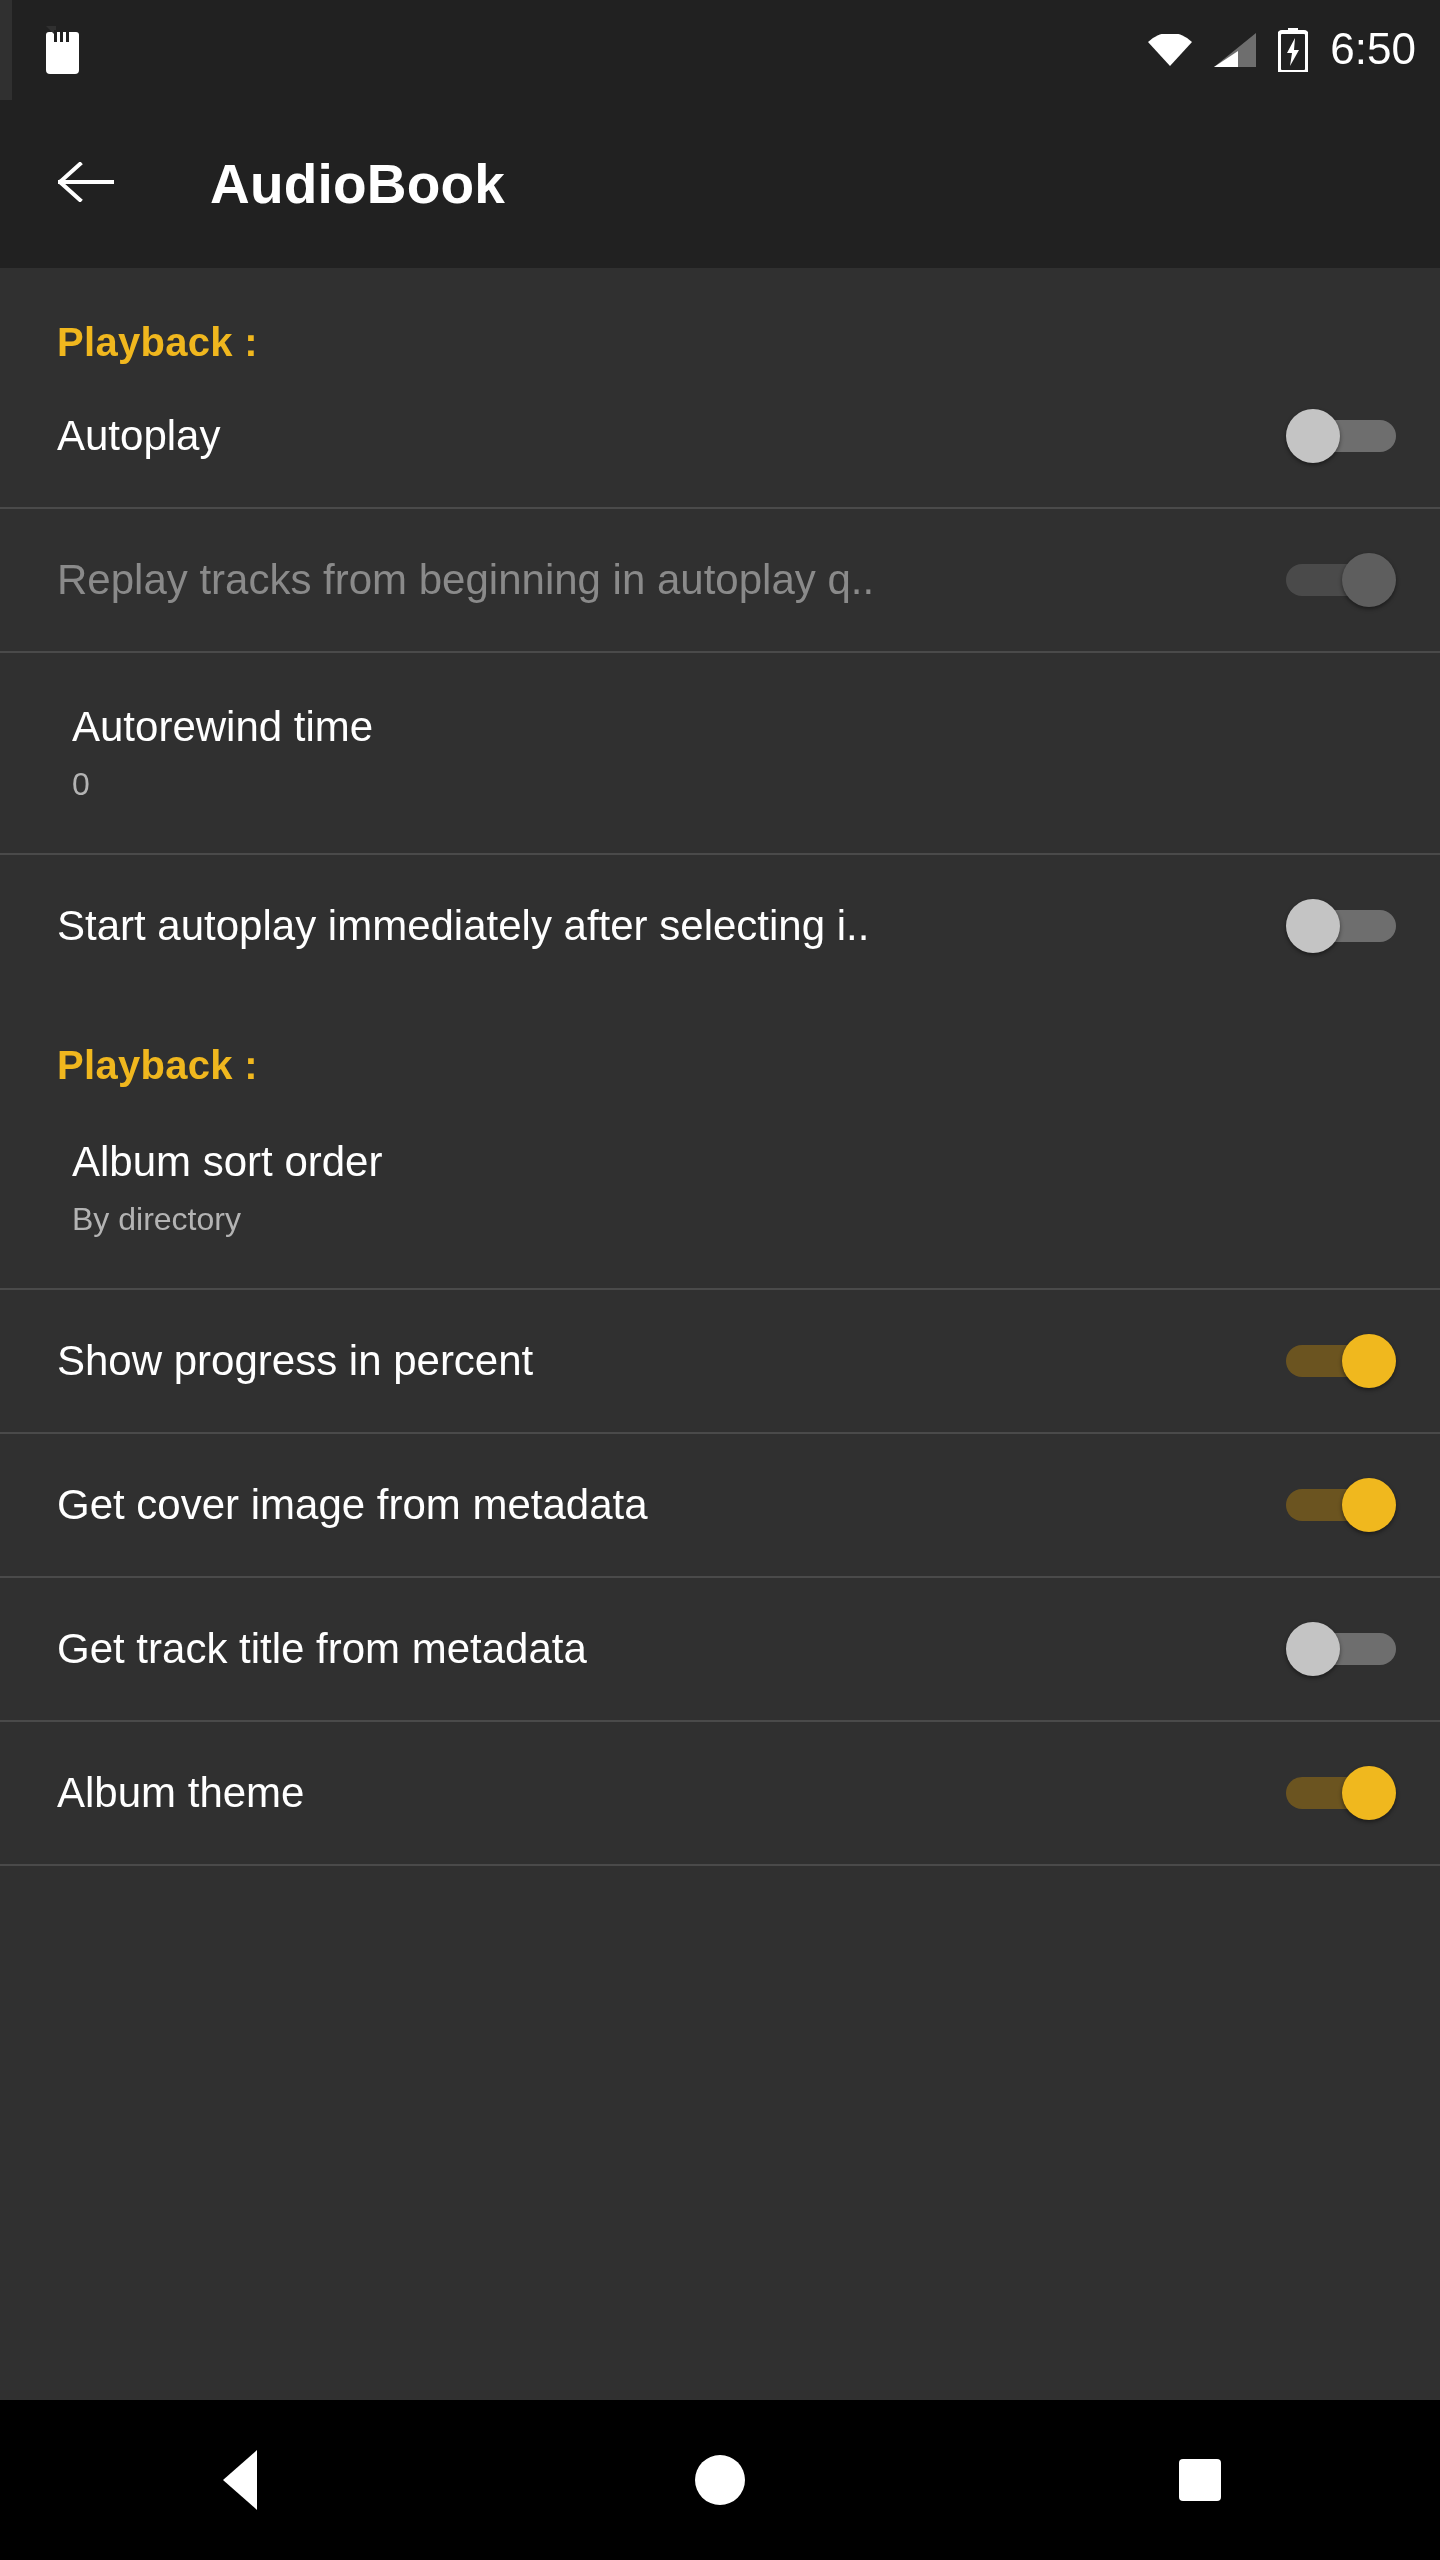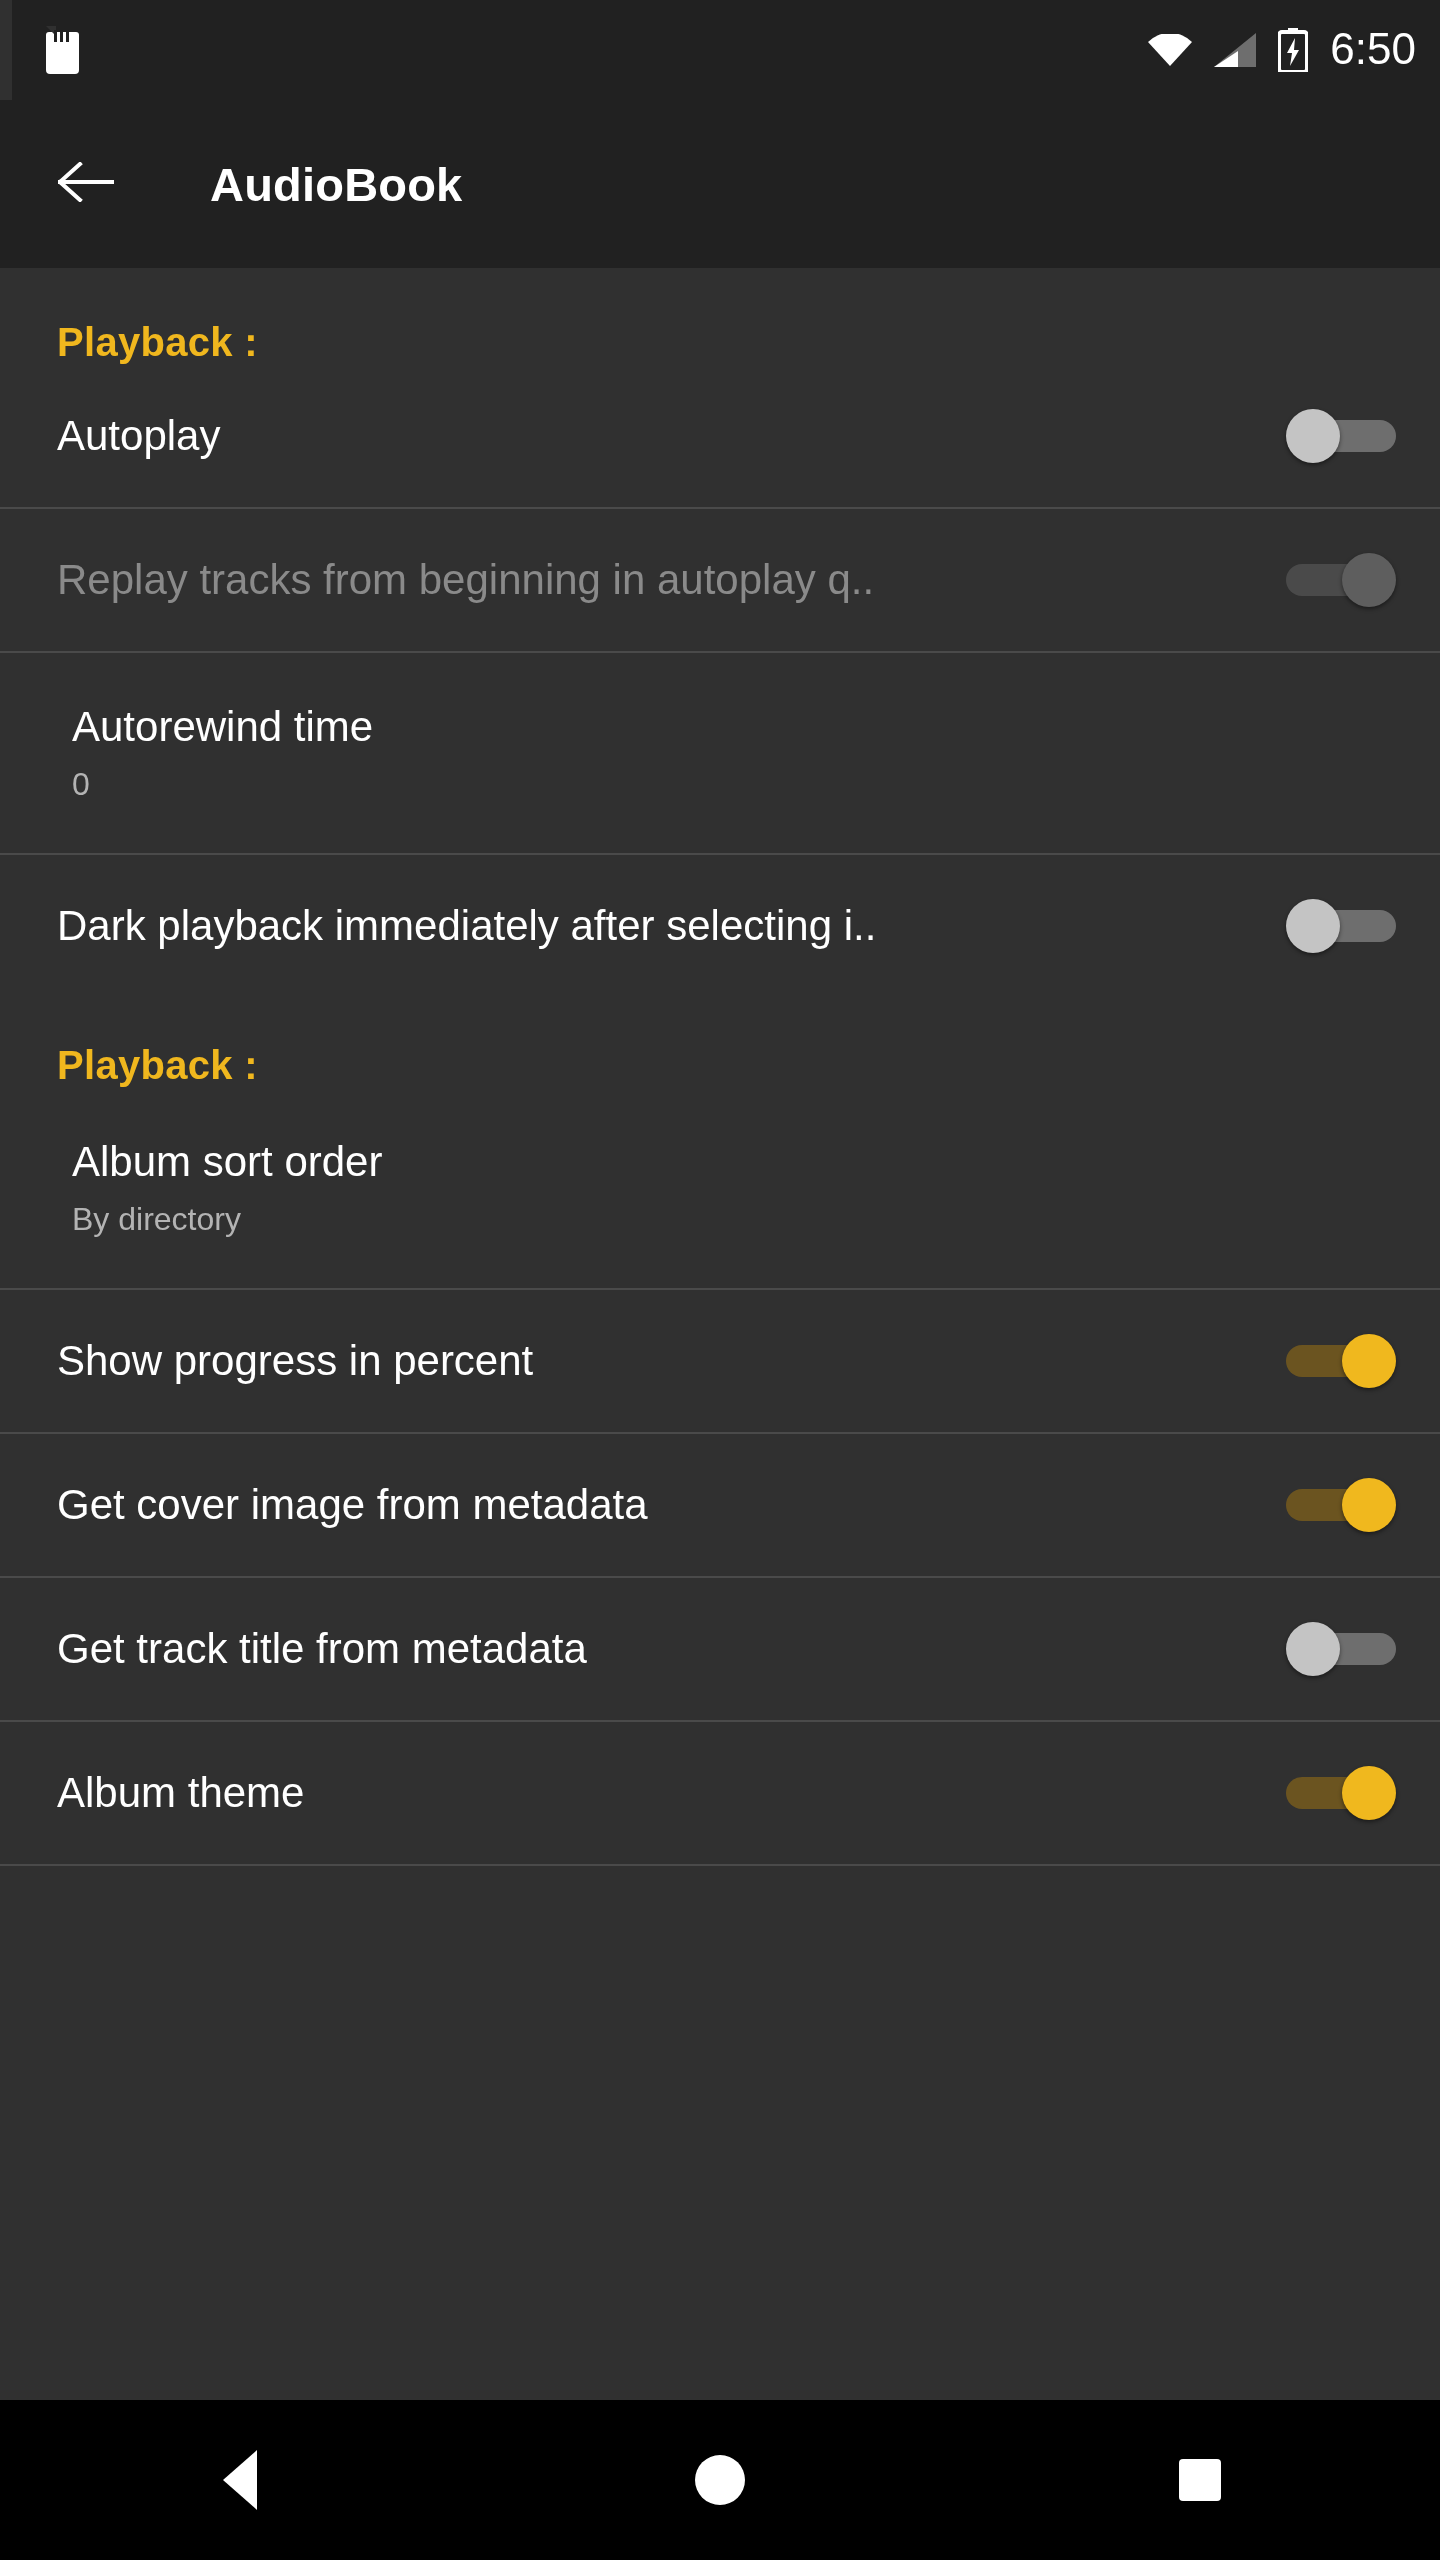--- a/index.html
+++ b/index.html
@@ -46,21 +46,21 @@
   
   .appbar{
     position:absolute; left:0; top:100px; width:1440px; height:168px;
     background:#212121; display:flex; align-items:center;
   }
   .backbtn{
     width:56px; height:56px; margin-left:58px;
     display:flex; align-items:center; justify-content:center;
   }
   .apptitle{
-    color:#ffffff; font-size:47px; font-weight:700;
+    color:#ffffff; font-size:55px; font-weight:700;
     margin-left:96px; letter-spacing:0.2px;
   }
 
   
   .content{
     position:absolute; left:0; top:268px; width:1440px; height:2132px;
     background:#303030; overflow:hidden;
   }
   .section-header{
     color:#F0B71E; font-size:40px; font-weight:700;
@@ -203,21 +203,21 @@
   <div class="row tall">
     <div class="row-text">
       <div class="row-title">Autorewind time</div>
       <div class="row-sub">0</div>
     </div>
   </div>
   <div class="divider"></div>
 
   <div class="row">
     <div class="row-text">
-      <div class="row-title">Dark playback immediately after selecting i..</div>
+      <div class="row-title">Start autoplay immediately after selecting i..</div>
     </div>
     <div class="switch off">
       <span class="track"></span>
       <span class="thumb"></span>
     </div>
   </div>
 
   <div class="section-header second">Playback :</div>
 
   <div class="row tall">

